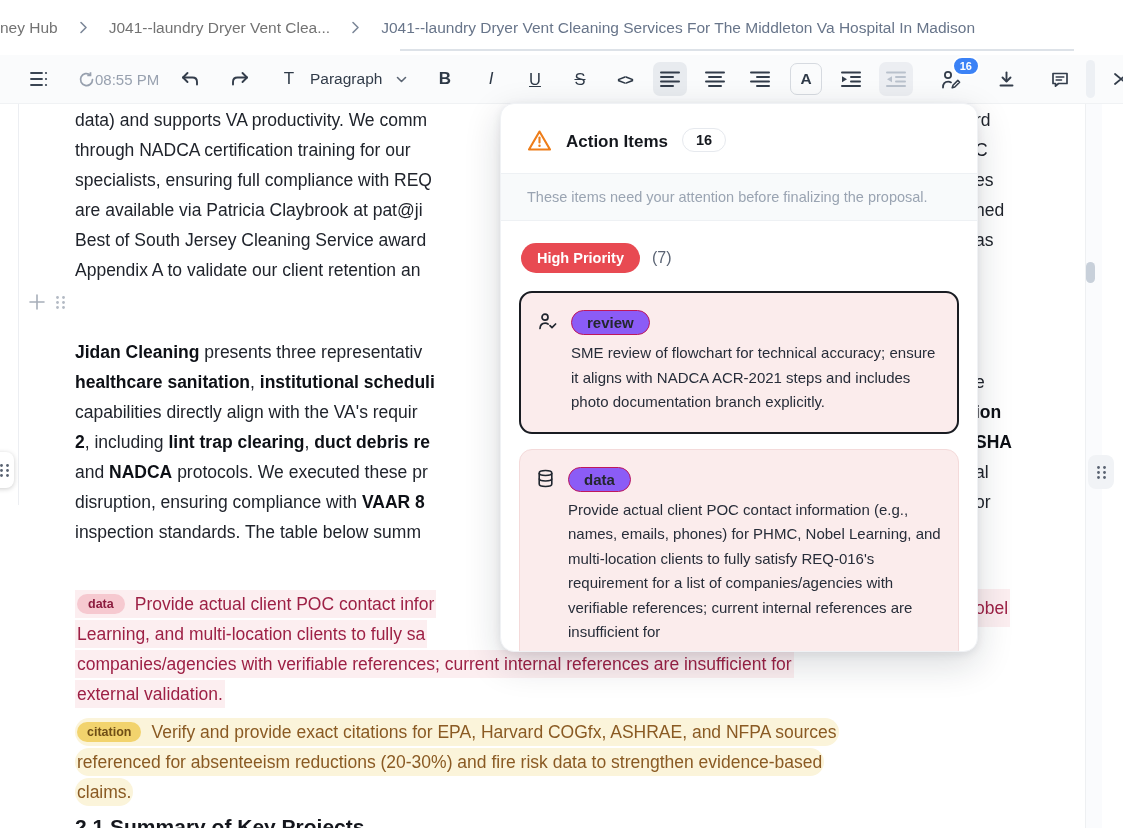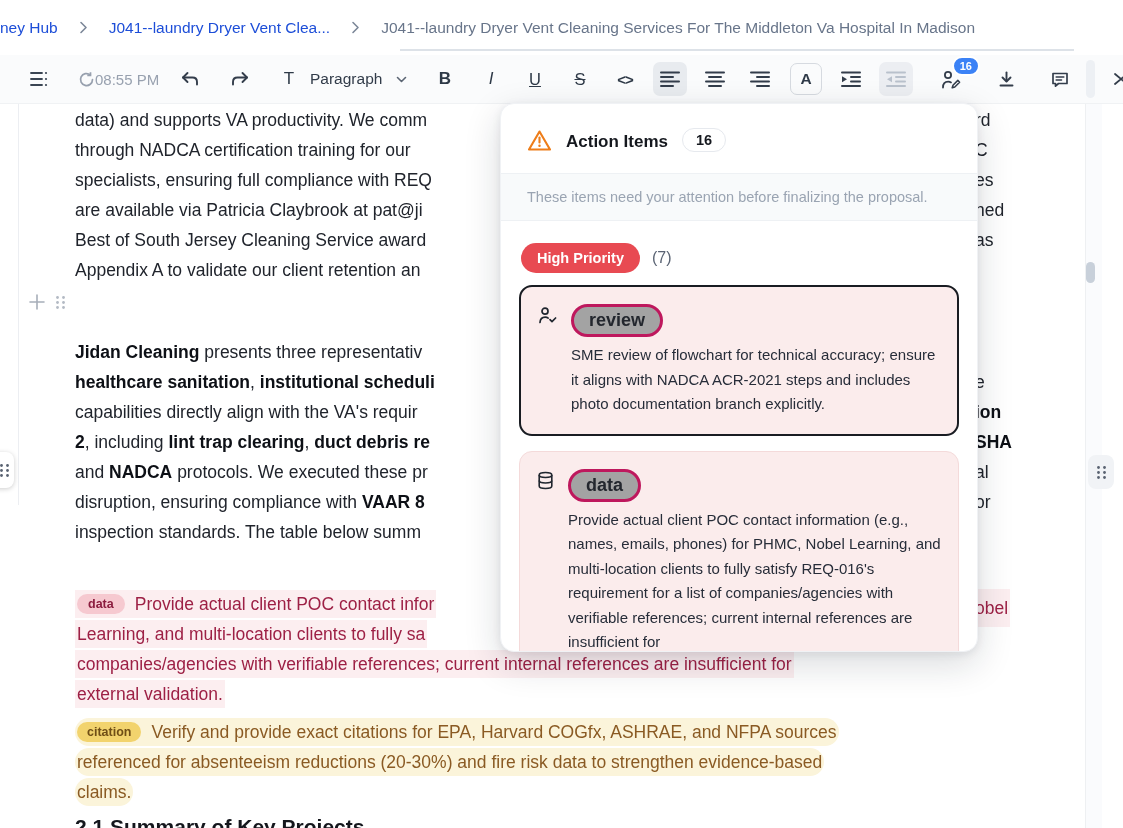--- a/index.html
+++ b/index.html
@@ -2,21 +2,21 @@
 <html><head>
 <meta charset="utf-8">
 <style>
   html,body{margin:0;padding:0;background:#fff;}
   .app{position:relative;width:1123px;height:828px;overflow:hidden;background:#fff;
        font-family:"Liberation Sans",sans-serif;}
 
   
   .crumbs{position:absolute;top:0;left:0;right:0;height:55px;display:flex;align-items:center;
           background:#fff;white-space:nowrap;overflow:hidden;}
-  .crumb{font-size:15.5px;color:#1d4ed8;}
+  .crumb{font-size:15.5px;color:#737373;}
   .crumb.current{color:#64718466;color:#68758a;}
   .chev{margin:0 21px;flex:0 0 auto;}
   .crumb-underline{position:absolute;left:400px;top:49px;width:674px;height:2px;background:#dde2e8;}
 
   
   .toolbar{position:absolute;top:55px;left:0;right:0;height:48px;background:#fafbfc;
            border-bottom:1px solid #f0f2f4;z-index:20;}
   .ti{position:absolute;top:50%;transform:translateY(-50%);display:flex;align-items:center;
       justify-content:center;width:34px;height:34px;border-radius:7px;color:#333d4b;cursor:pointer;}
   .ti.auto{width:auto;}
@@ -64,29 +64,29 @@
   
   .popup{position:absolute;left:500px;top:103px;width:476px;height:547px;background:#fff;border-radius:14px;
          border:1px solid #f0f2f5;box-shadow:0 12px 36px rgba(20,28,45,.16),0 2px 8px rgba(20,28,45,.08);
          overflow:hidden;z-index:30;}
   .pp-head{display:flex;align-items:flex-end;gap:14px;padding:24px 26px 21px;}
   .pp-title{font-size:17px;font-weight:700;color:#15181e;}
   .pp-count{border:1px solid #e6e9ee;border-radius:999px;padding:3px 13px;font-size:14.5px;font-weight:600;color:#15181e;}
   .pp-strip{background:#f8fafb;border-top:1px solid #eef1f4;border-bottom:1px solid #eef1f4;
             padding:15px 26px;color:#9aa4b2;font-size:14.5px;}
   .pp-body{padding:20px 18px;}
-  .pp-priority{display:flex;align-items:center;gap:12px;margin:2px 0 12px 2px;}
+  .pp-priority{display:flex;align-items:center;gap:12px;margin:2px 0 18px 2px;}
   .hp-badge{background:#e84a52;color:#fff;font-weight:700;font-size:14.5px;padding:7px 16px;border-radius:999px;}
   .hp-count{color:#5b6474;font-size:16px;}
   .card{display:flex;gap:13px;background:#fbecec;border-radius:13px;padding:17px 16px;margin-bottom:15px;box-sizing:border-box;}
   .card-review{border:2px solid #191c22;}
   .card-data{border:1px solid #f4dada;}
   .card-icon{flex:0 0 auto;margin-top:2px;}
-  .card-tag{display:inline-block;background:#a3a3a3;border:3px solid #be185d;border-radius:999px;
-            padding:3px 15px;font-size:18px;font-weight:700;color:#23272e;}
+  .card-tag{display:inline-block;background:#8b5cf6;border:1px solid #be185d;border-radius:999px;
+            padding:3px 15px;font-size:15px;font-weight:700;color:#23272e;}
   .card-text{margin:6px 0 0;font-size:15px;line-height:24.5px;color:#272d39;}
 </style>
 </head>
 <body>
 
 <div class="app">
 
   <header class="crumbs">
     <span class="crumb">ney Hub</span>
     <svg class="chev" width="9" height="13" viewBox="0 0 9 13">

